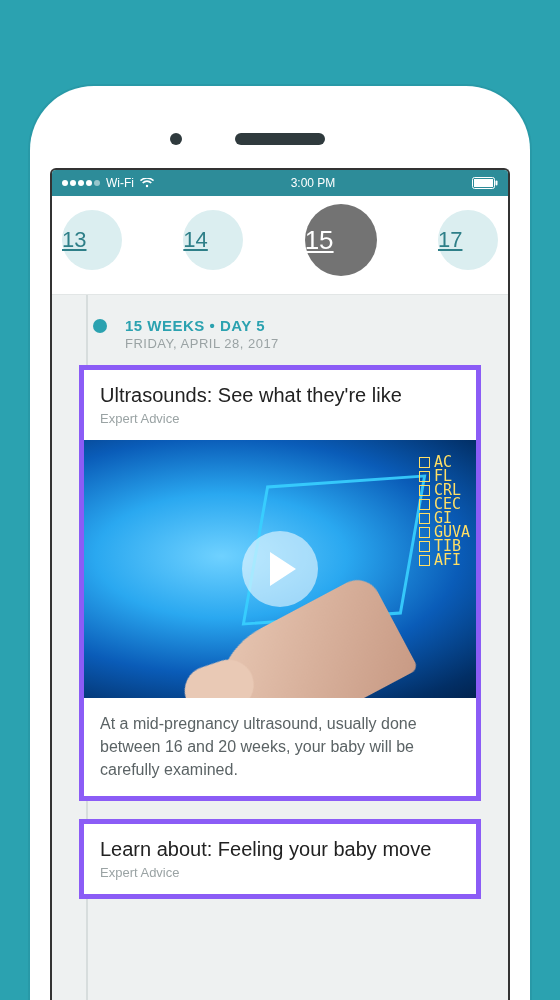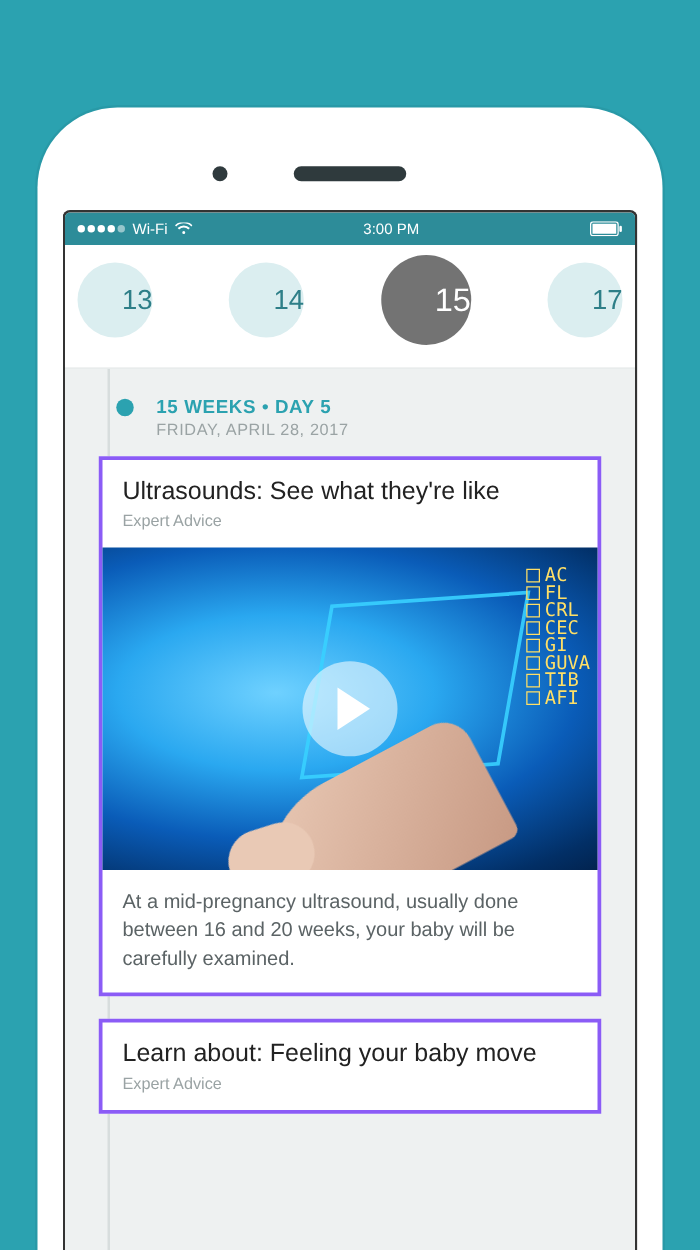--- a/index.html
+++ b/index.html
@@ -68,22 +68,22 @@
     background:#fff;
     padding: 14px 10px 18px 10px;
     display:flex;
     justify-content: space-between;
     border-bottom: 1px solid #e2e6e6;
   }
   .week-pill {
     width: 60px; height: 60px; border-radius: 50%;
     background: #dbeef0;
     color: #2e7f88;
-    display:flex; align-items:center; justify-content:flex-end;
-    font-size: 22px; font-weight: 400;
+    display:flex; align-items:center; justify-content:flex-start;
+    font-size: 22px; font-weight: 400; text-decoration: underline;
   }
   .week-pill.active {
     background: #737373;
     color: #fff;
     width: 72px; height:72px;
     margin-top:-6px;
     font-size: 26px;
   }
   
   .timeline-wrap {
@@ -114,21 +114,21 @@
     font-size: 15px;
   }
   .date-sub {
     color:#9aa3a4;
     font-size: 13px;
     letter-spacing: .5px;
     margin-top: 2px;
   }
   .card {
     background:#fff;
-    border:3px solid #8b5cf6;
+    border:5px solid #8b5cf6;
     margin-bottom: 18px;
     position: relative;
     z-index: 1;
   }
   .card-pad { padding: 14px 16px; }
   .card-title {
     font-size: 20px;
     color:#222;
     font-weight:400;
     margin-bottom: 4px;

